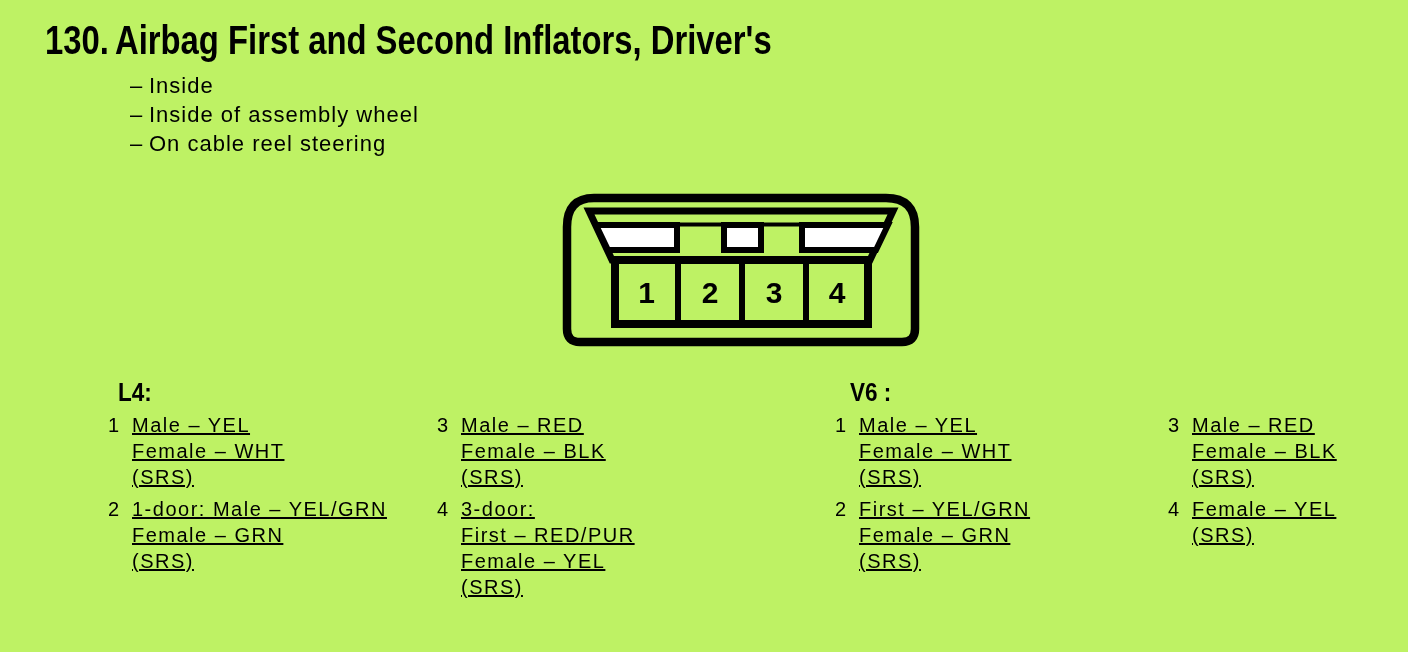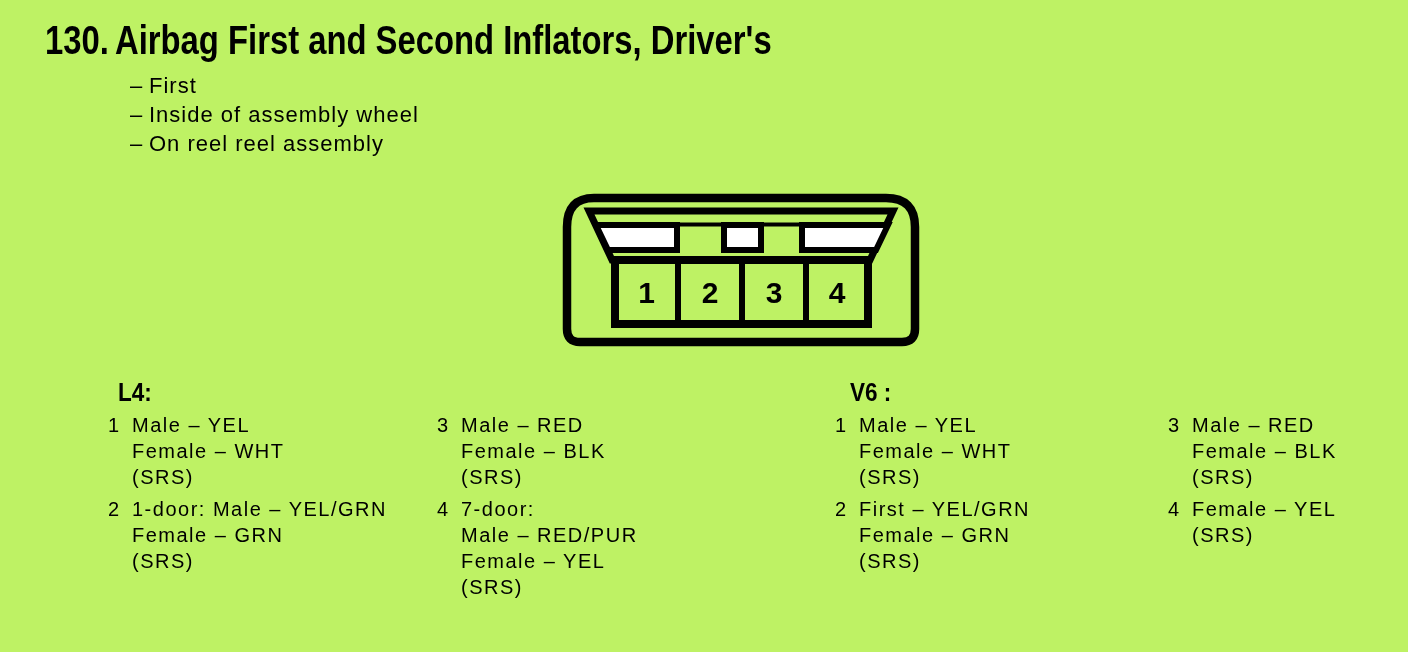--- a/index.html
+++ b/index.html
@@ -46,42 +46,42 @@
   }
   .heading-l4 { left: 118px; top: 379px; }
   .heading-v6 { left: 850px; top: 379px; }
   .pin-col { position: absolute; top: 412px; font-size: 20px; letter-spacing: 1.5px; }
   .col-l4-a { left: 108px; }
   .col-l4-b { left: 437px; }
   .col-v6-a { left: 835px; }
   .col-v6-b { left: 1168px; }
   .pin-item { display: flex; margin-bottom: 6px; }
   .pin-num { width: 24px; flex: none; line-height: 26px; }
-  .pin-lines .pl { line-height: 26px; white-space: nowrap; }
+  .pin-lines .pl { line-height: 26px; white-space: nowrap; text-decoration: underline; }
 </style>
 </head>
 <body>
 
 <div class="page">
 
   <div class="fig-number">130.</div>
   <h1 class="fig-title">Airbag First and Second Inflators, Driver's</h1>
 
   <div class="notes">
     <div class="note">
       <span class="dash">–</span>
-      <span class="note-text">First</span>
+      <span class="note-text">Inside</span>
     </div>
     <div class="note">
       <span class="dash">–</span>
       <span class="note-text">Inside of assembly wheel</span>
     </div>
     <div class="note">
       <span class="dash">–</span>
-      <span class="note-text">On reel reel assembly</span>
+      <span class="note-text">On cable reel steering</span>
     </div>
   </div>
 
   <svg class="connector" viewBox="0 0 358 154" xmlns="http://www.w3.org/2000/svg">
     <path class="stroke" stroke-width="8.5" d="M32 5 H324 Q353 5 353 34 V136 Q353 149 340 149 H18 Q5 149 5 136 V34 Q5 5 32 5 Z"></path>
     <polygon class="stroke" stroke-width="7" points="27,18 331,18 308,67 50,67"></polygon>
     <line class="stroke" stroke-width="4" x1="31" y1="31.5" x2="327" y2="31.5"></line>
     <polygon class="slot" stroke-width="6" points="34,32 115,32 115,57 46,57"></polygon>
     <rect class="slot" stroke-width="6" x="162" y="32" width="37" height="25"></rect>
     <polygon class="slot" stroke-width="6" points="240,32 326,32 314,57 240,57"></polygon>
@@ -121,22 +121,22 @@
       <span class="pin-num">3</span>
       <div class="pin-lines">
         <div class="pl">Male – RED</div>
         <div class="pl">Female – BLK</div>
         <div class="pl">(SRS)</div>
       </div>
     </div>
     <div class="pin-item">
       <span class="pin-num">4</span>
       <div class="pin-lines">
-        <div class="pl">7-door:</div>
-        <div class="pl">Male – RED/PUR</div>
+        <div class="pl">3-door:</div>
+        <div class="pl">First – RED/PUR</div>
         <div class="pl">Female – YEL</div>
         <div class="pl">(SRS)</div>
       </div>
     </div>
   </div>
 
   <div class="sec-heading heading-v6">V6 :</div>
 
   <div class="pin-col col-v6-a">
     <div class="pin-item">

